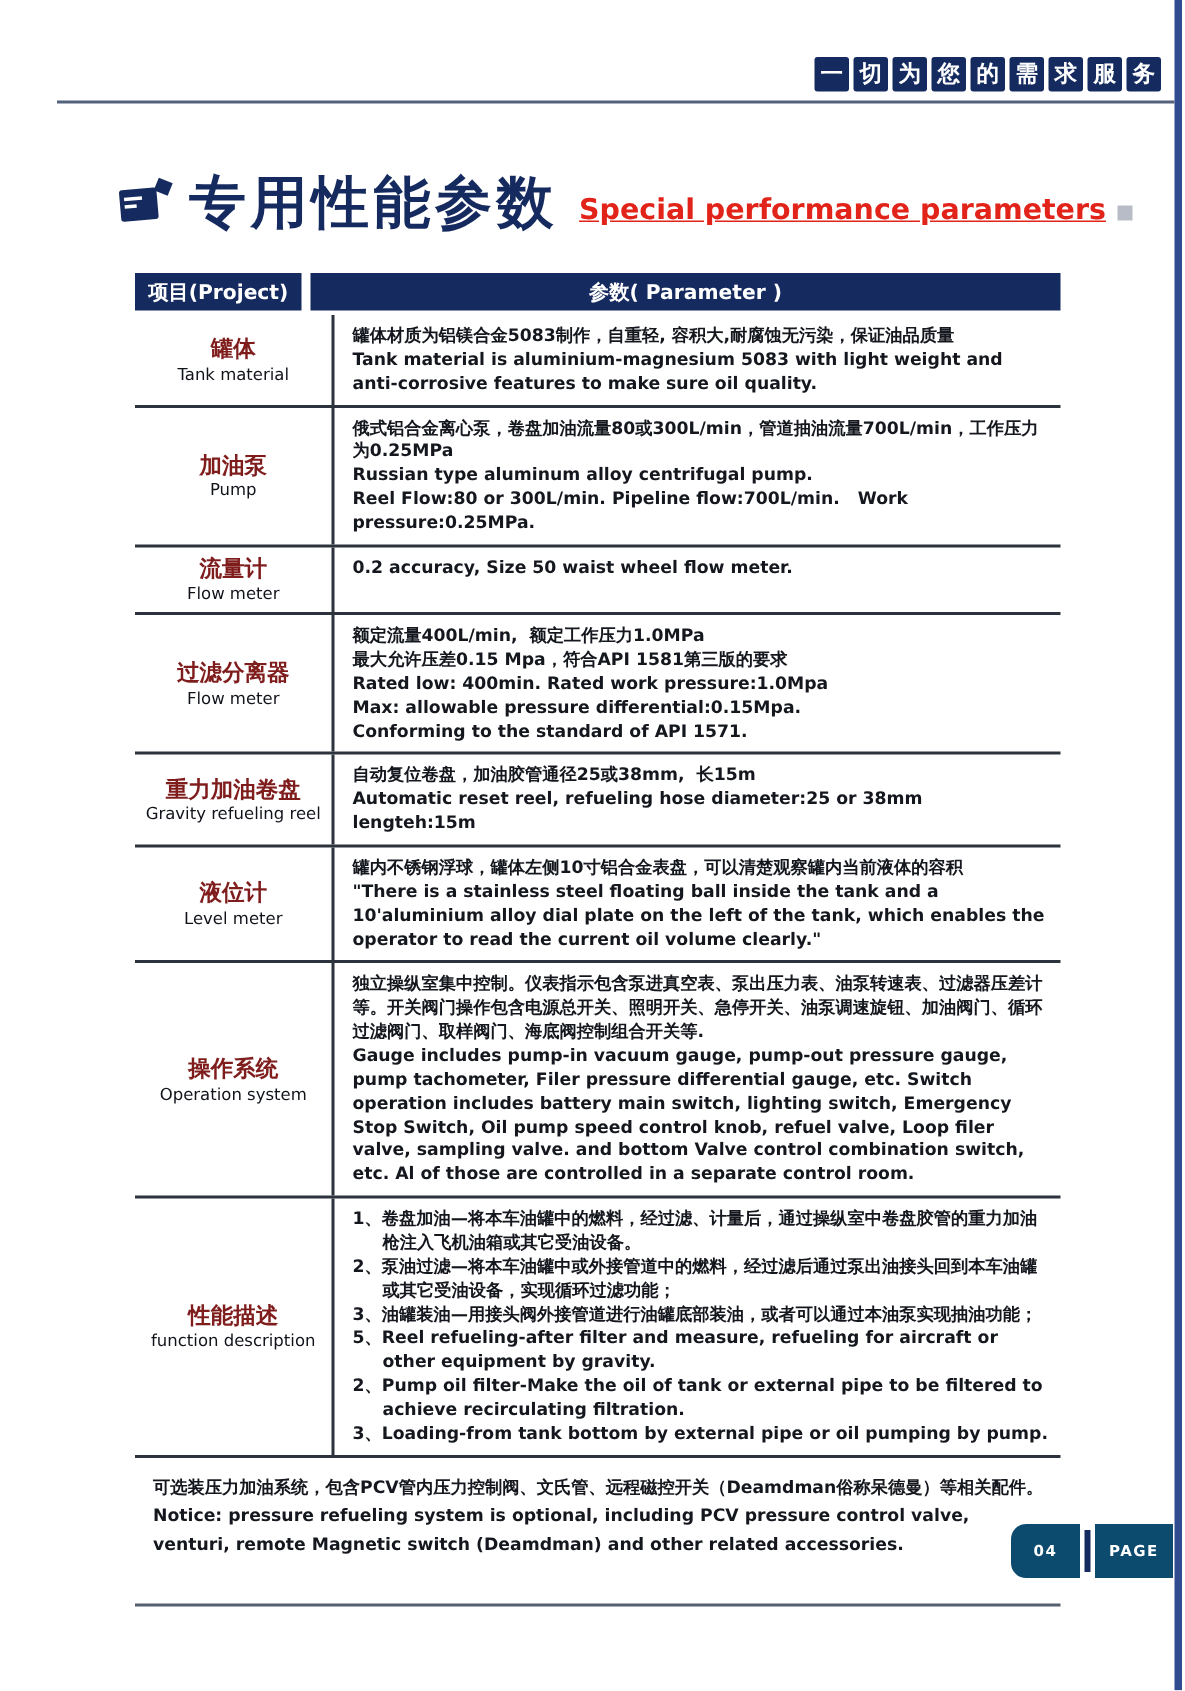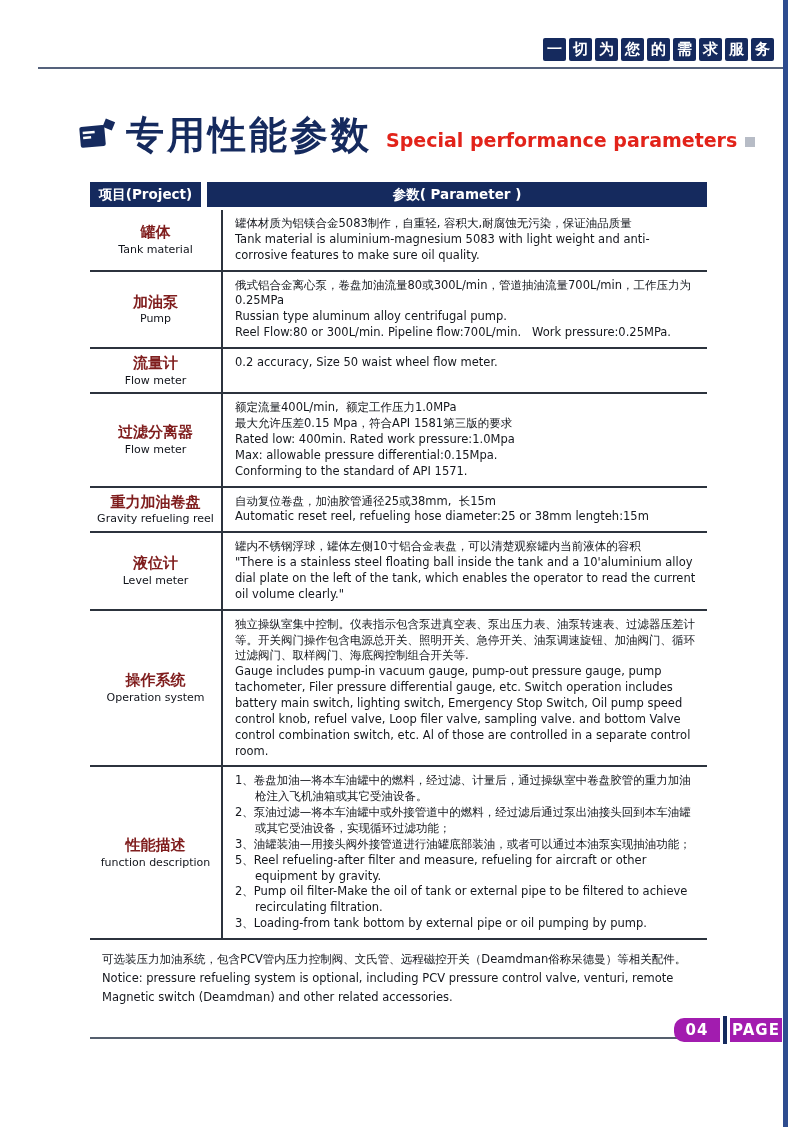--- a/index.html
+++ b/index.html
@@ -15,21 +15,21 @@
     width:23px; height:23px; background:#152a5e; color:#fff; border-radius:2px;
     display:flex; align-items:center; justify-content:center;
     font-size:15px; font-weight:bold;
   }
   .top-line { position:absolute; top:67px; left:38px; right:7px; height:2px; background:#55627c; }
 
   
   .title-row { position:absolute; top:116px; left:78px; display:flex; align-items:flex-end; }
   .title-icon { margin-right:10px; margin-bottom:3px; }
   .title-cn { font-size:38px; font-weight:bold; color:#152a5e; letter-spacing:3px; line-height:1; }
-  .title-en { font-size:19px; font-weight:bold; color:#e2231a; margin-left:14px; margin-bottom:3px; white-space:nowrap; }
+  .title-en { font-size:19px; font-weight:bold; color:#e2231a; margin-left:14px; margin-bottom:3px; white-space:nowrap;text-decoration:underline; }
   .title-sq { width:10px; height:10px; background:#b7bcc6; margin-left:8px; margin-bottom:7px; }
 
   
   .content { position:absolute; top:182px; left:90px; width:617px; }
   .t-header { display:flex; gap:6px; height:25px; margin-bottom:3px; }
   .th-left, .th-right {
     background:#152a5e; color:#fff; font-weight:bold; font-size:13.5px;
     display:flex; align-items:center; justify-content:center;
   }
   .th-left { width:111px; }
@@ -38,31 +38,31 @@
   .t-row { display:flex; }
   .t-row + .t-row { border-top:2px solid #2c333d; }
   .t-left {
     width:131px; box-sizing:border-box; flex-shrink:0;
     display:flex; flex-direction:column; justify-content:center; align-items:center;
     text-align:center; padding:5px 4px;
   }
   .t-right { flex:1; border-left:2px solid #2c333d; padding:6px 8px 6px 12px; }
   .name-cn { font-size:15px; font-weight:bold; color:#7f1d1d; line-height:1.3; }
   .name-en { font-size:11px; font-weight:normal; color:#10131a; line-height:1.25; }
-  .para, .li { font-size:11.5px; font-weight:normal; color:#14171d; line-height:1.38; white-space:pre-wrap; }
+  .para, .li { font-size:11.5px; font-weight:bold; color:#14171d; line-height:1.38; white-space:pre-wrap; }
   .li { padding-left:20px; text-indent:-20px; }
 
   
   .notice { border-bottom:2px solid #555f6e; padding:10px 8px 30px 12px; }
   .notice .para { line-height:1.65; }
 
   
   .footer { position:absolute; top:1016px; right:8px; display:flex; align-items:center; }
   .page-num, .page-label {
-    height:24px; background:#a21caf; color:#fff; font-size:15px; font-weight:bold;
+    height:36px; background:#0c4a6e; color:#fff; font-size:10px; font-weight:bold;
     letter-spacing:1px; display:flex; align-items:center; justify-content:center;
   }
   .page-num { width:46px; border-radius:10px 0 0 10px; }
   .page-sep { width:4px; height:28px; background:#152a5e; margin:0 3px; }
   .page-label { width:52px; }
 </style>
 </head>
 <body>
 
 <div class="page">

